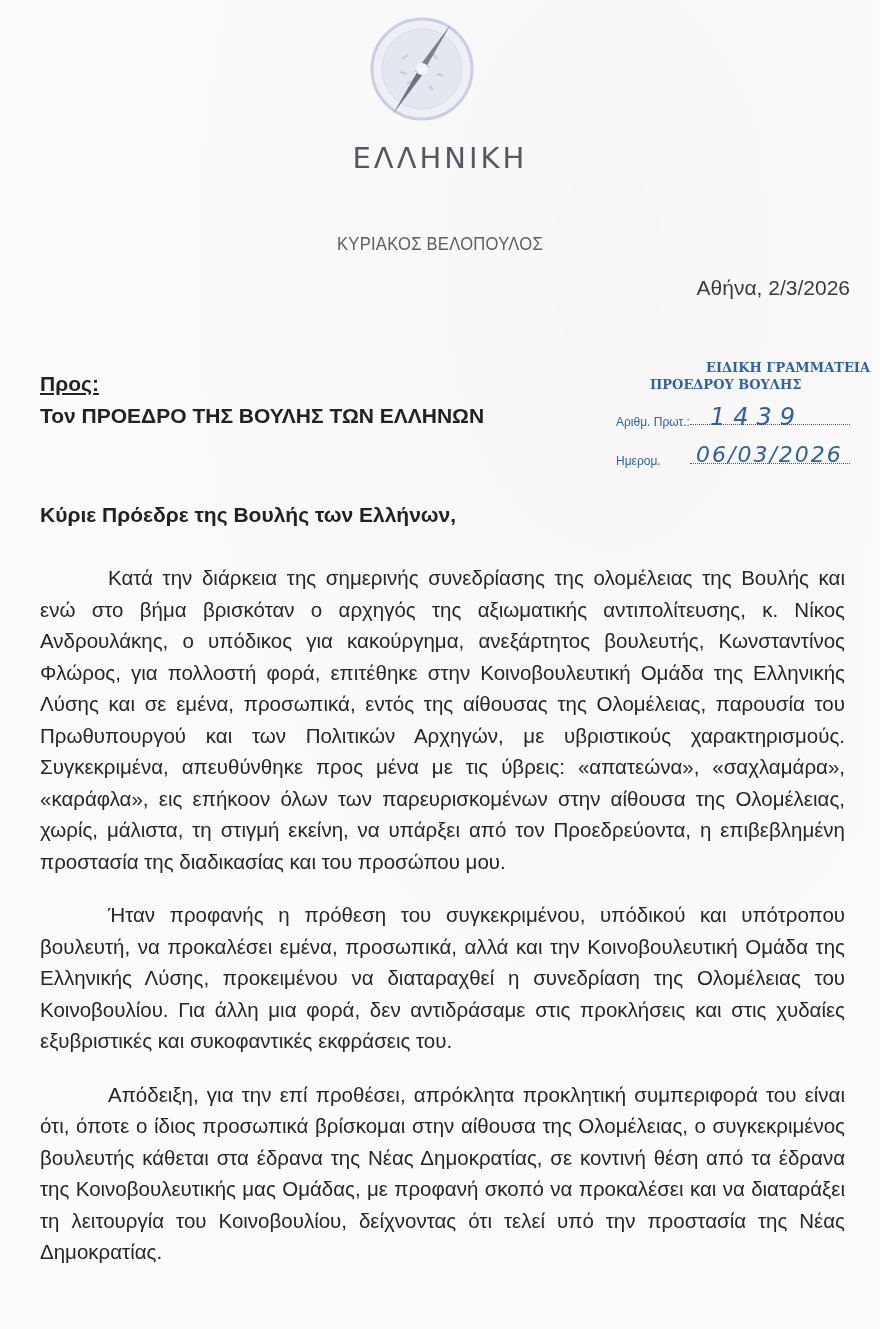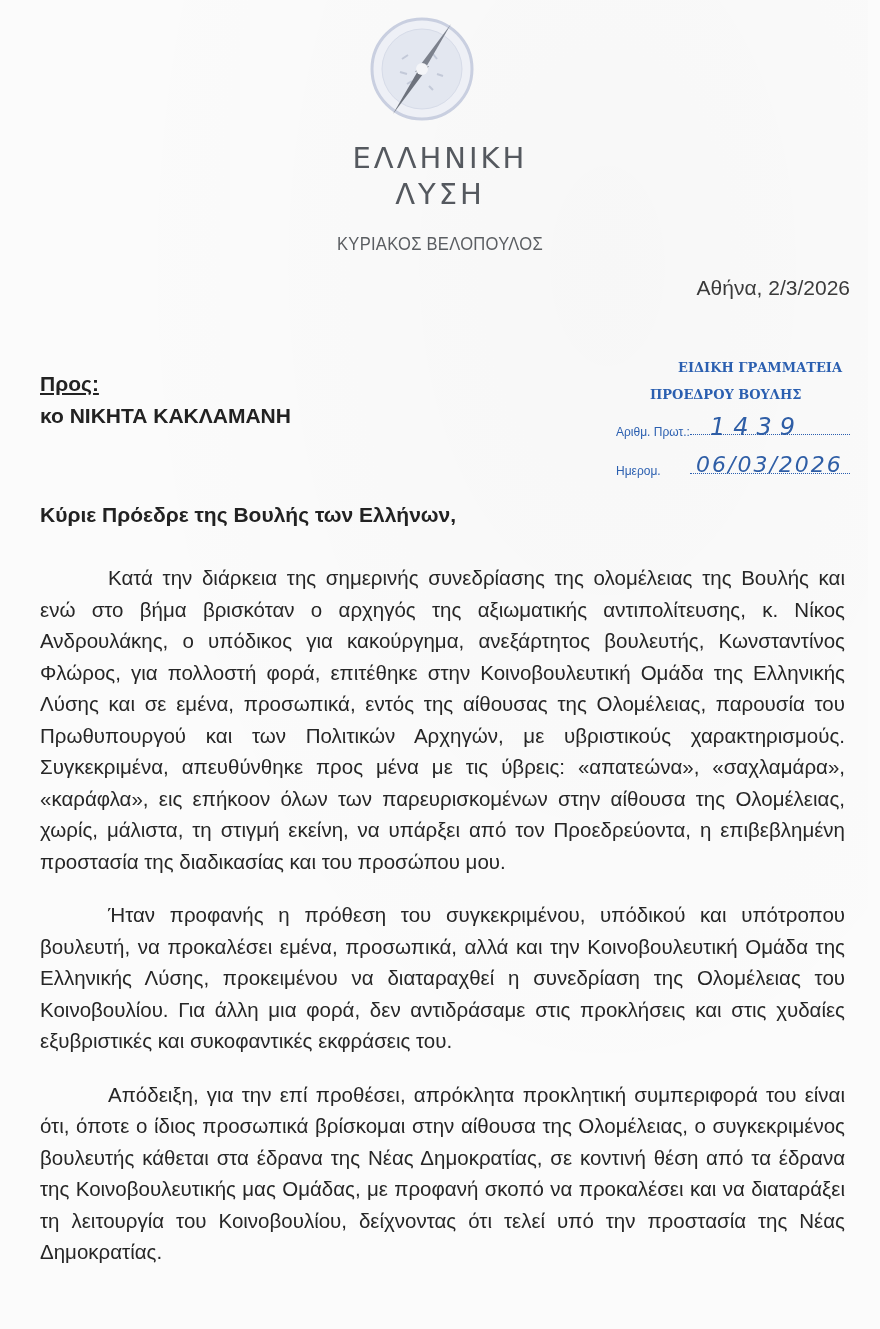--- a/index.html
+++ b/index.html
@@ -34,22 +34,22 @@
   .date {
     position: absolute; left: 640px; top: 276px; width: 210px; text-align: right;
     font-size: 21px; color: #3a3a3a;
   }
   
   .stamp {
     position: absolute; left: 600px; top: 358px; width: 270px;
     color: #2b5fb0; font-family: "DejaVu Serif", serif;
   }
   .stamp .l1 { font-size: 16px; font-weight: bold; letter-spacing: 0.5px; text-align: left; padding-left: 18px; }
-  .stamp .l2 { font-size: 13px; font-weight: bold; text-align: center; padding-left: 50px; margin-top: 2px; }
-  .stamp .l3 { font-size: 13px; font-weight: bold; text-align: left; padding-left: 50px; margin-top: 12px; }
+  .stamp .l2 { font-size: 13px; font-weight: bold; text-align: right; padding-left: 50px; margin-top: 2px; }
+  .stamp .l3 { font-size: 13px; font-weight: bold; text-align: left; padding-left: 50px; margin-top: 2px; }
   .stamp .row { position: relative; font-family: "Liberation Sans", sans-serif; font-size: 12px; height: 28px; margin-top: 11px; }
   .stamp .row .lbl { position: absolute; left: 16px; top: 12px; }
   .stamp .row .dots { position: absolute; left: 90px; right: 20px; top: 21px; border-bottom: 1.5px dotted #2b5fb0; }
   .stamp .row .hw {
     position: absolute; left: 110px; top: 0px;
     font-family: "DejaVu Sans", sans-serif; font-size: 24px; letter-spacing: 8px;
     color: #2f5ea6; font-style: italic;
   }
   .stamp .row .hw2 { left: 96px; letter-spacing: 2px; font-size: 22px; }
   
@@ -81,21 +81,20 @@
     <g stroke="#c3c9d8" stroke-width="2" fill="none">
       <path d="M35 45 l6 -4 M33 58 l7 2 M40 70 l5 -3 M66 40 l4 5 M70 60 l6 2 M62 72 l4 4"></path>
     </g>
     <polygon points="84,10 58,55 48,58" fill="#7c818c"></polygon>
     <polygon points="26,100 52,55 62,52" fill="#6d727c"></polygon>
     <circle cx="55" cy="55" r="6" fill="#f4f5f8"></circle>
   </svg>
 
   <div class="brand">
     <div>ΕΛΛΗΝΙΚΗ</div>
-    <div>ΛΥΣΗ</div>
   </div>
 
   <div class="author">ΚΥΡΙΑΚΟΣ ΒΕΛΟΠΟΥΛΟΣ</div>
 
   <div class="date">Αθήνα, 2/3/2026</div>
 
   <div class="stamp">
     <div class="l2">ΕΙΔΙΚΗ ΓΡΑΜΜΑΤΕΙΑ</div>
     <div class="l3">ΠΡΟΕΔΡΟΥ ΒΟΥΛΗΣ</div>
     <div class="row">
@@ -105,21 +104,21 @@
     </div>
     <div class="row">
       <span class="lbl">Ημερομ.</span>
       <span class="dots"></span>
       <span class="hw hw2">06/03/2026</span>
     </div>
   </div>
 
   <div class="recipient">
     <div class="pros">Προς:</div>
-    <div>κο ΝΙΚΗΤΑ ΚΑΚΛΑΜΑΝΗ</div>
+    <div>Τον ΠΡΟΕΔΡΟ ΤΗΣ ΒΟΥΛΗΣ ΤΩΝ ΕΛΛΗΝΩΝ</div>
   </div>
 
   <div class="salutation">Κύριε Πρόεδρε της Βουλής των Ελλήνων,</div>
 
   <div class="body-text">
     <p>Κατά την διάρκεια της σημερινής συνεδρίασης της ολομέλειας της Βουλής και ενώ στο βήμα βρισκόταν ο αρχηγός της αξιωματικής αντιπολίτευσης, κ. Νίκος Ανδρουλάκης, ο υπόδικος για κακούργημα, ανεξάρτητος βουλευτής, Κωνσταντίνος Φλώρος, για πολλοστή φορά, επιτέθηκε στην Κοινοβουλευτική Ομάδα της Ελληνικής Λύσης και σε εμένα, προσωπικά, εντός της αίθουσας της Ολομέλειας, παρουσία του Πρωθυπουργού και των Πολιτικών Αρχηγών, με υβριστικούς χαρακτηρισμούς. Συγκεκριμένα, απευθύνθηκε προς μένα με τις ύβρεις: «απατεώνα», «σαχλαμάρα», «καράφλα», εις επήκοον όλων των παρευρισκομένων στην αίθουσα της Ολομέλειας, χωρίς, μάλιστα, τη στιγμή εκείνη, να υπάρξει από τον Προεδρεύοντα, η επιβεβλημένη προστασία της διαδικασίας και του προσώπου μου.</p>
     <p>Ήταν προφανής η πρόθεση του συγκεκριμένου, υπόδικού και υπότροπου βουλευτή, να προκαλέσει εμένα, προσωπικά, αλλά και την Κοινοβουλευτική Ομάδα της Ελληνικής Λύσης, προκειμένου να διαταραχθεί η συνεδρίαση της Ολομέλειας του Κοινοβουλίου. Για άλλη μια φορά, δεν αντιδράσαμε στις προκλήσεις και στις χυδαίες εξυβριστικές και συκοφαντικές εκφράσεις του.</p>
     <p>Απόδειξη, για την επί προθέσει, απρόκλητα προκλητική συμπεριφορά του είναι ότι, όποτε ο ίδιος προσωπικά βρίσκομαι στην αίθουσα της Ολομέλειας, ο συγκεκριμένος βουλευτής κάθεται στα έδρανα της Νέας Δημοκρατίας, σε κοντινή θέση από τα έδρανα της Κοινοβουλευτικής μας Ομάδας, με προφανή σκοπό να προκαλέσει και να διαταράξει τη λειτουργία του Κοινοβουλίου, δείχνοντας ότι τελεί υπό την προστασία της Νέας Δημοκρατίας.</p>
   </div>
 

